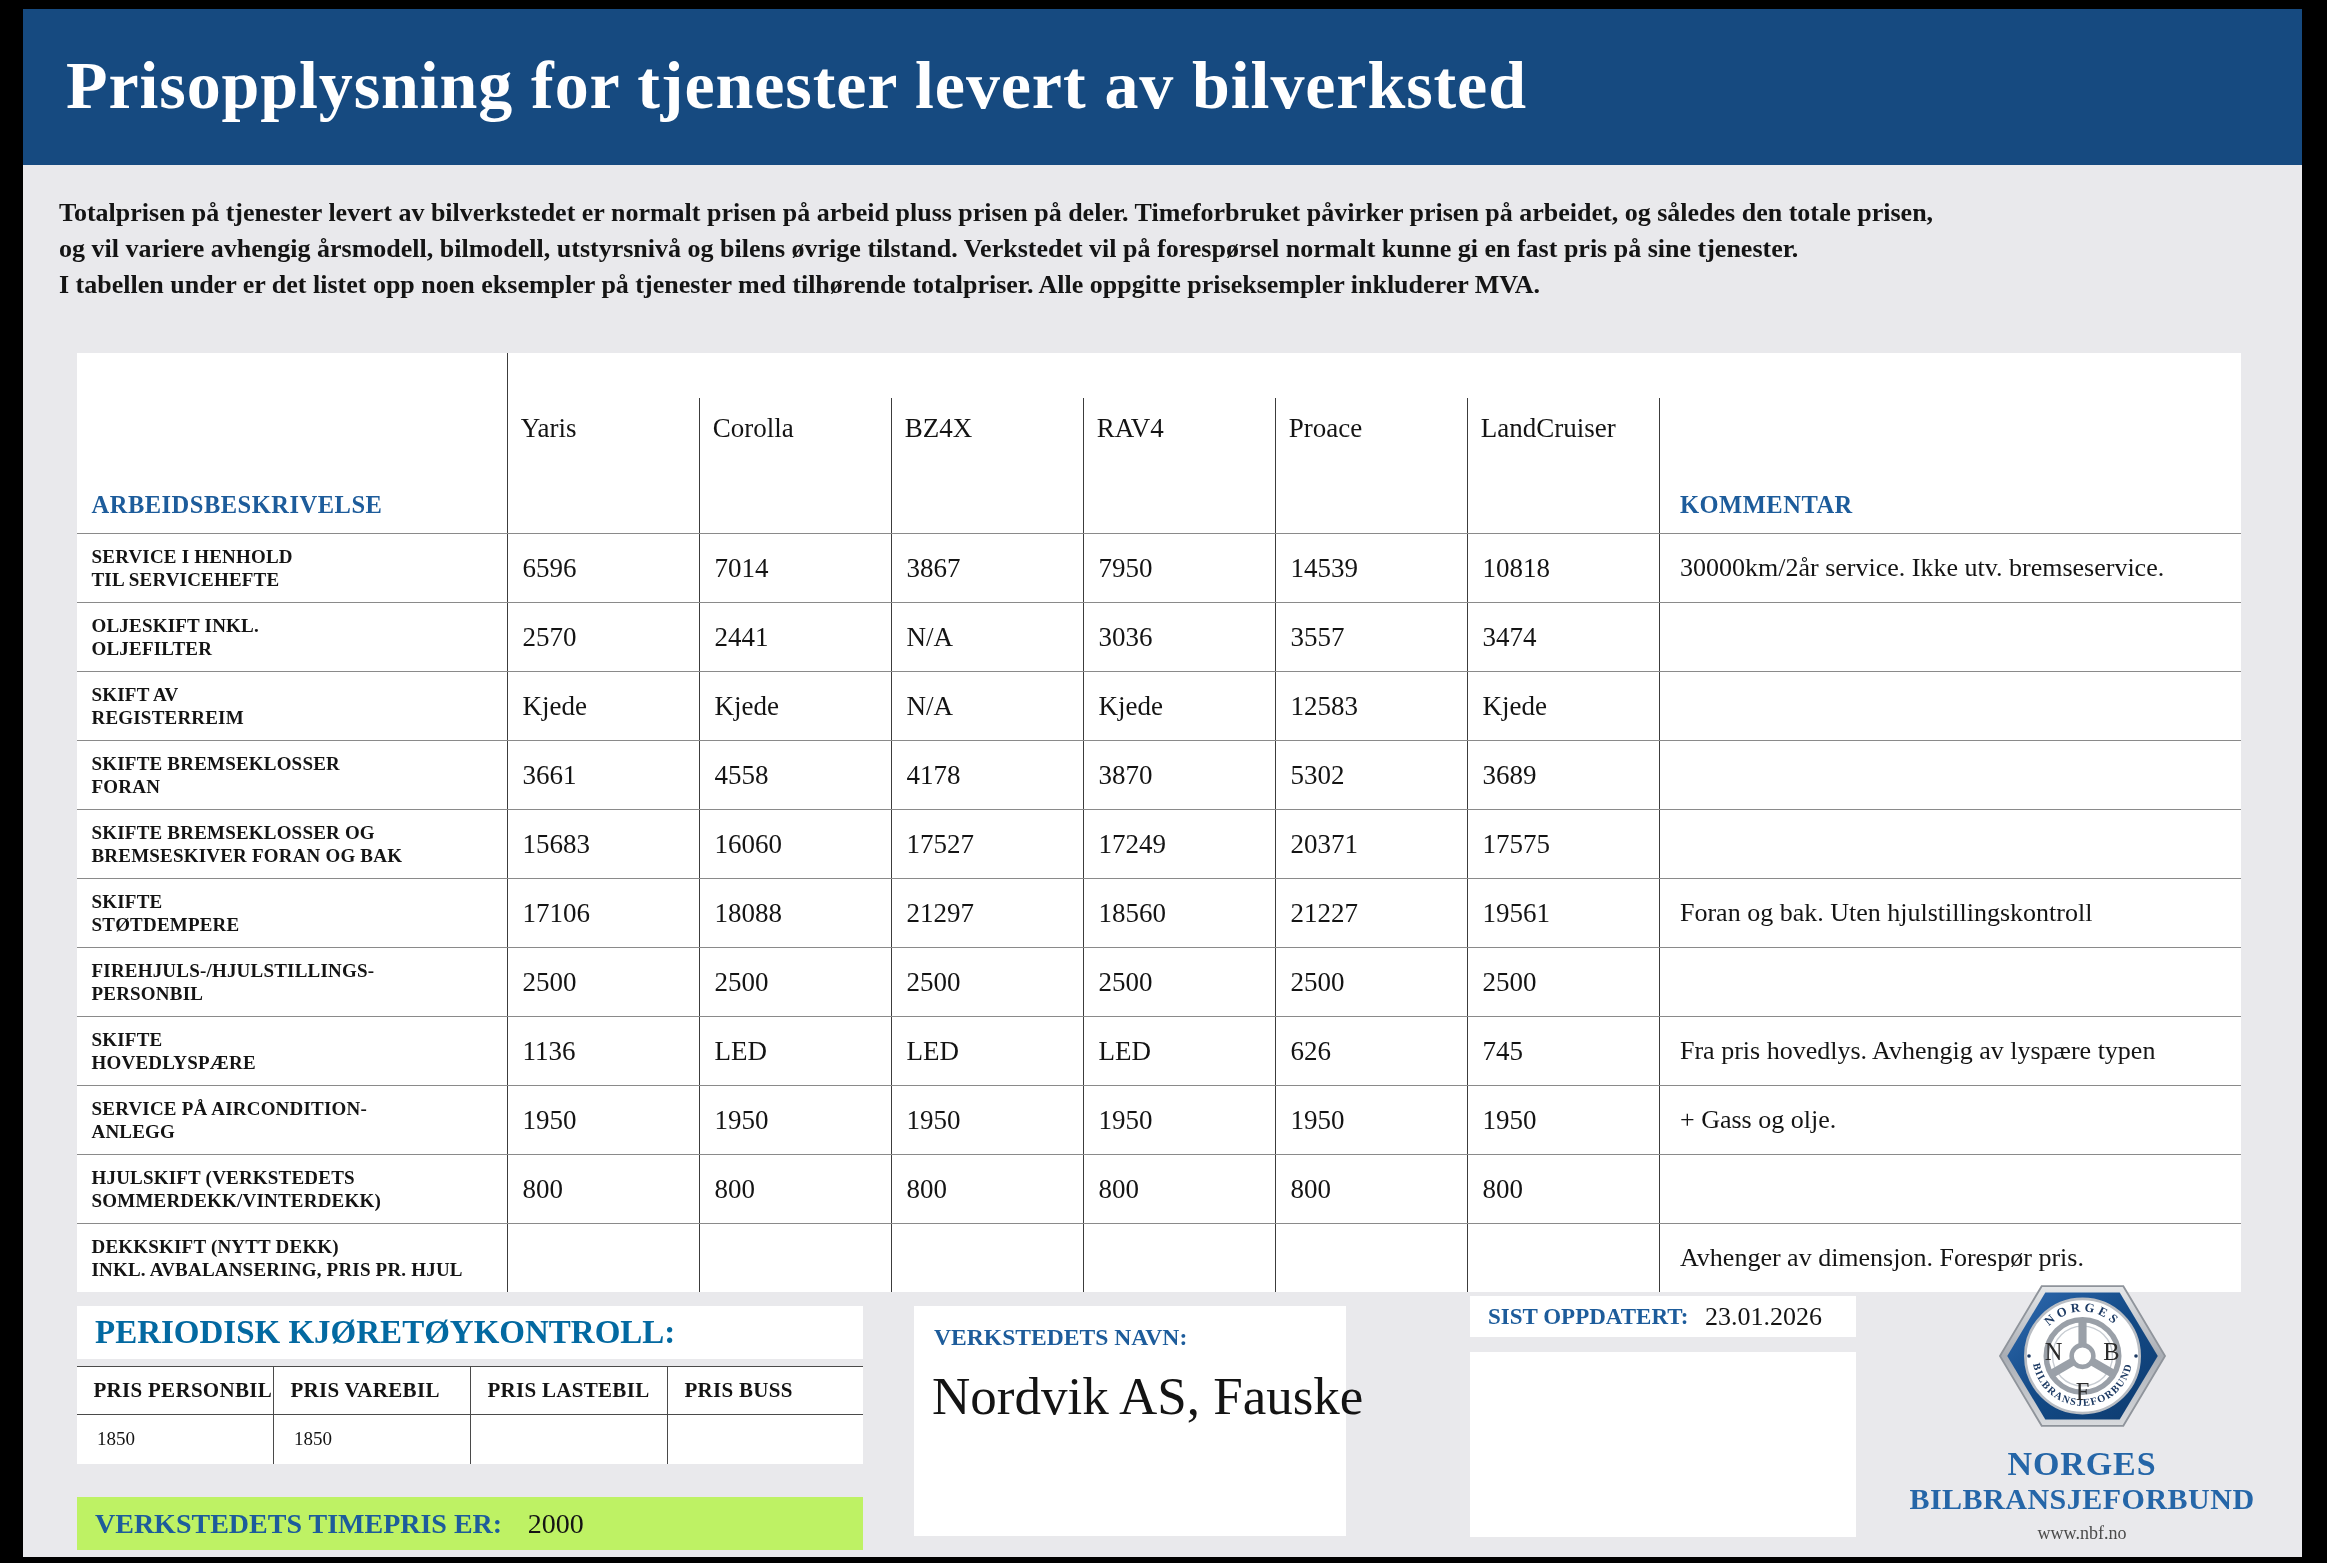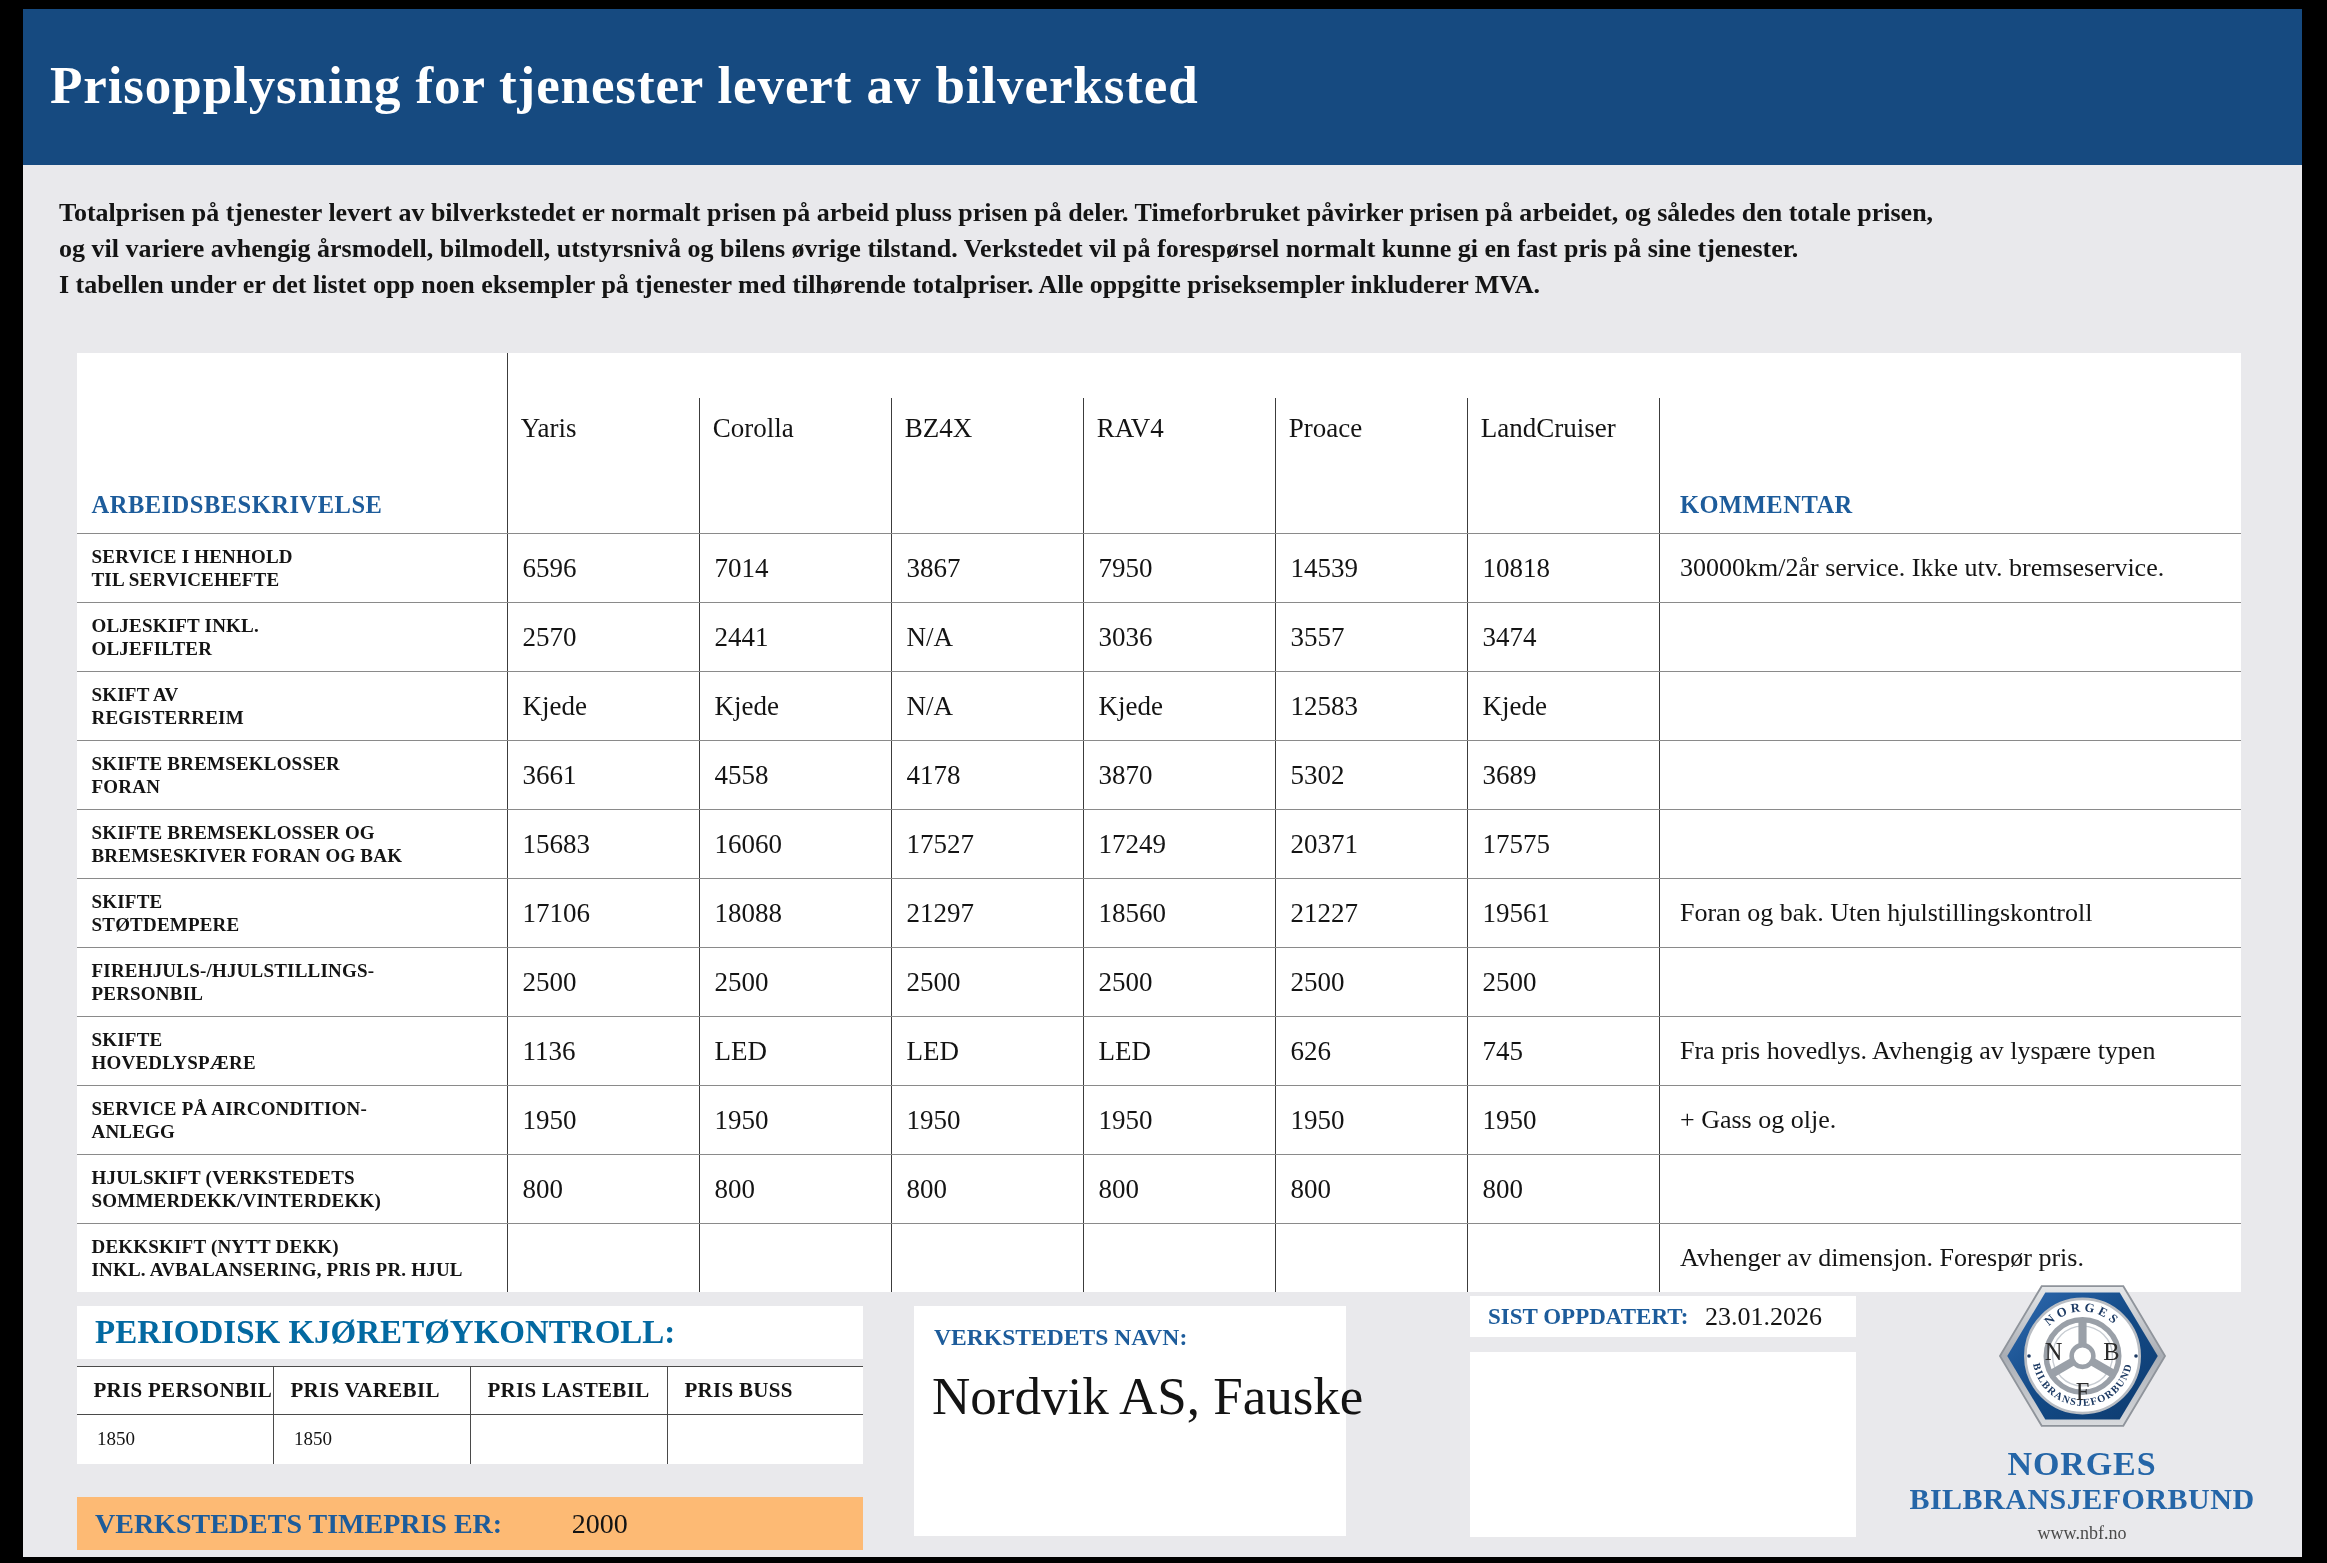--- a/index.html
+++ b/index.html
@@ -2,21 +2,21 @@
 <html style="font-size:14.5px"><head>
 <meta charset="utf-8">
 <style>
   html,body{margin:0;padding:0;background:#000;}
   .stage{position:relative;width:2327px;height:1564px;background:#000;overflow:hidden;
          font-family:"Liberation Serif", serif;color:#141414;}
   .bg{position:absolute;left:23px;top:9px;right:25.5px;bottom:7.3px;background:#e9e9ec;}
 
   
   .hdr{position:absolute;left:23px;top:9px;width:2279px;height:156px;background:#164a80;}
-  .hdr h1{margin:0;padding-left:27px;line-height:153px;font-size:53px;font-weight:700;
+  .hdr h1{margin:0;padding-left:43px;line-height:153px;font-size:68px;font-weight:700;
           color:#ffffff;letter-spacing:0.9px;white-space:nowrap;}
 
   
   .intro{position:absolute;left:59px;top:195px;width:2200px;font-size:26px;font-weight:700;
          line-height:36px;color:#141414;}
 
   
   .tblwrap{position:absolute;left:77px;top:353px;width:2164px;background:#ffffff;}
   .thead{display:grid;grid-template-columns:431px repeat(6,192px) 582px;grid-template-rows:45px 135px;}
   .arb-head{grid-column:1;grid-row:1/3;border-right:0.9px solid #3c3c3c;display:flex;align-items:flex-end;
@@ -40,22 +40,22 @@
   .pkk-head{position:absolute;left:77px;top:1306px;width:786px;height:53px;background:#fff;
             display:flex;align-items:center;padding-left:18px;box-sizing:border-box;
             font-size:33px;font-weight:700;color:#0369a1;}
   .pkk-tbl{position:absolute;left:77px;top:1366px;width:786px;background:#fff;border-top:1.8px solid #4a4a4a;}
   .pkk-row{display:grid;grid-template-columns:repeat(4,197px);}
   .pkk-row.hdrrow{border-bottom:1.8px solid #4a4a4a;}
   .pkk-row .pc{border-right:0.9px solid #4a4a4a;box-sizing:border-box;}
   .pkk-row .pc:last-child{border-right:none;}
   .pkk-row.hdrrow .pc{padding:11px 0 11px 16.4px;font-size:21px;font-weight:700;letter-spacing:0.3px;}
   .pkk-row.valrow .pc{padding:12.7px 0 14.5px 20px;font-size:19px;}
-  .timepris{position:absolute;left:77px;top:1497px;width:786px;height:53px;background:#fdba74;
-            display:flex;align-items:center;padding-left:18px;box-sizing:border-box;gap:44px;}
+  .timepris{position:absolute;left:77px;top:1497px;width:786px;height:53px;background:#bef264;
+            display:flex;align-items:center;padding-left:18px;box-sizing:border-box;}
   .timepris .lbl{font-size:28px;font-weight:700;color:#1d5c9b;}
   .timepris .val{font-size:28px;margin-left:25.5px;}
 
   
   .namecard{position:absolute;left:914px;top:1306px;width:432px;height:230px;background:#fff;}
   .namecard .lbl{position:absolute;left:20px;top:18px;font-size:23.6px;font-weight:700;color:#1d5c9b;}
   .namecard .nm{position:absolute;left:18px;top:60px;font-size:53px;white-space:nowrap;}
   .sistband{position:absolute;left:1470px;top:1296px;width:386px;height:41px;background:#fff;
             display:flex;align-items:center;padding-left:18px;box-sizing:border-box;}
   .sistband .lbl{font-size:23px;font-weight:700;color:#1d5c9b;}

